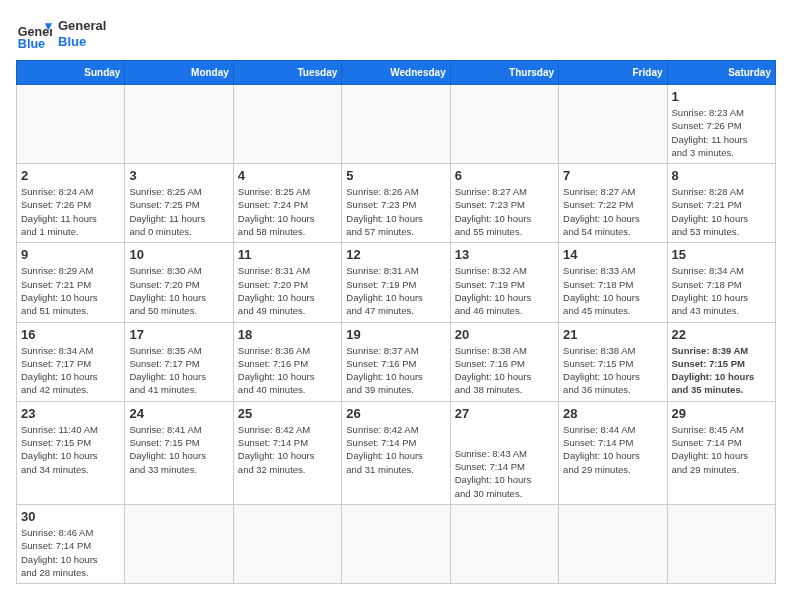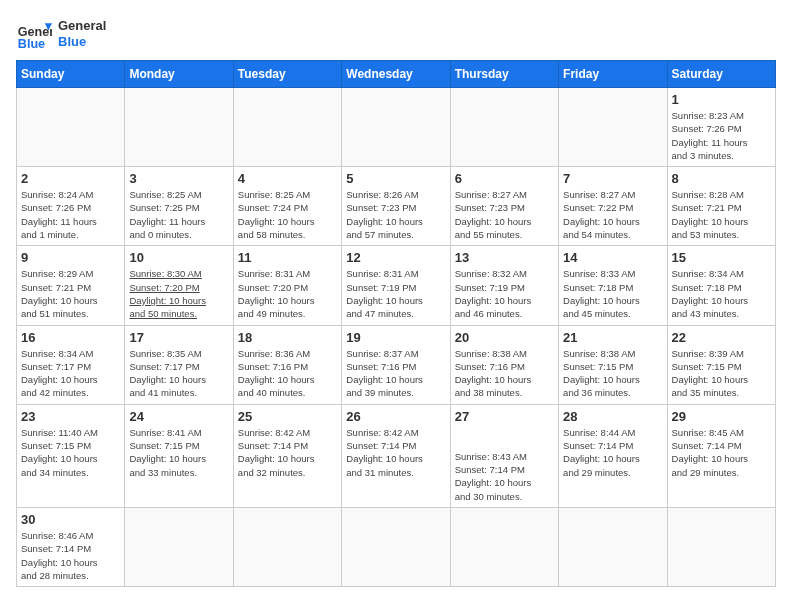--- a/index.html
+++ b/index.html
@@ -38,24 +38,24 @@
       color: #555;
     }
     .calendar {
       width: 100%;
       border-collapse: collapse;
       border: 1px solid #ccc;
     }
     .calendar th {
       background: #1a73e8;
       color: #fff;
-      font-size: 12px;
+      font-size: 10px;
       font-weight: bold;
       padding: 6px 4px;
-      text-align: left;
+      text-align: right;
       border: 1px solid #1565c0;
     }
     .calendar td {
       border: 1px solid #ccc;
       vertical-align: top;
       padding: 4px;
       width: calc(100% / 7);
       min-height: 70px;
       font-size: 10px;
       color: #333;
@@ -181,21 +181,21 @@
       <tr>
         <td>
           <span class="day-number">9</span>
           <div class="day-info" style="white-space: pre-line;">Sunrise: 8:29 AM
 Sunset: 7:21 PM
 Daylight: 10 hours
 and 51 minutes.</div>
         </td>
         <td>
           <span class="day-number">10</span>
-          <div class="day-info" style="white-space: pre-line; text-decoration: underline;">Sunrise: 8:30 AM
+          <div class="day-info" style="white-space: pre-line;">Sunrise: 8:30 AM
 Sunset: 7:20 PM
 Daylight: 10 hours
 and 50 minutes.</div>
         </td>
         <td>
           <span class="day-number">11</span>
           <div class="day-info" style="white-space: pre-line;">Sunrise: 8:31 AM
 Sunset: 7:20 PM
 Daylight: 10 hours
 and 49 minutes.</div>
@@ -267,21 +267,21 @@
         </td>
         <td>
           <span class="day-number">21</span>
           <div class="day-info" style="white-space: pre-line;">Sunrise: 8:38 AM
 Sunset: 7:15 PM
 Daylight: 10 hours
 and 36 minutes.</div>
         </td>
         <td>
           <span class="day-number">22</span>
-          <div class="day-info" style="white-space: pre-line;">Sunrise: 8:39 AM
+          <div class="day-info" style="white-space: pre-line; font-weight: bold;">Sunrise: 8:39 AM
 Sunset: 7:15 PM
 Daylight: 10 hours
 and 35 minutes.</div>
         </td>
       </tr>
       <tr>
         <td>
           <span class="day-number">23</span>
           <div class="day-info" style="white-space: pre-line;">Sunrise: 11:40 AM
 Sunset: 7:15 PM

